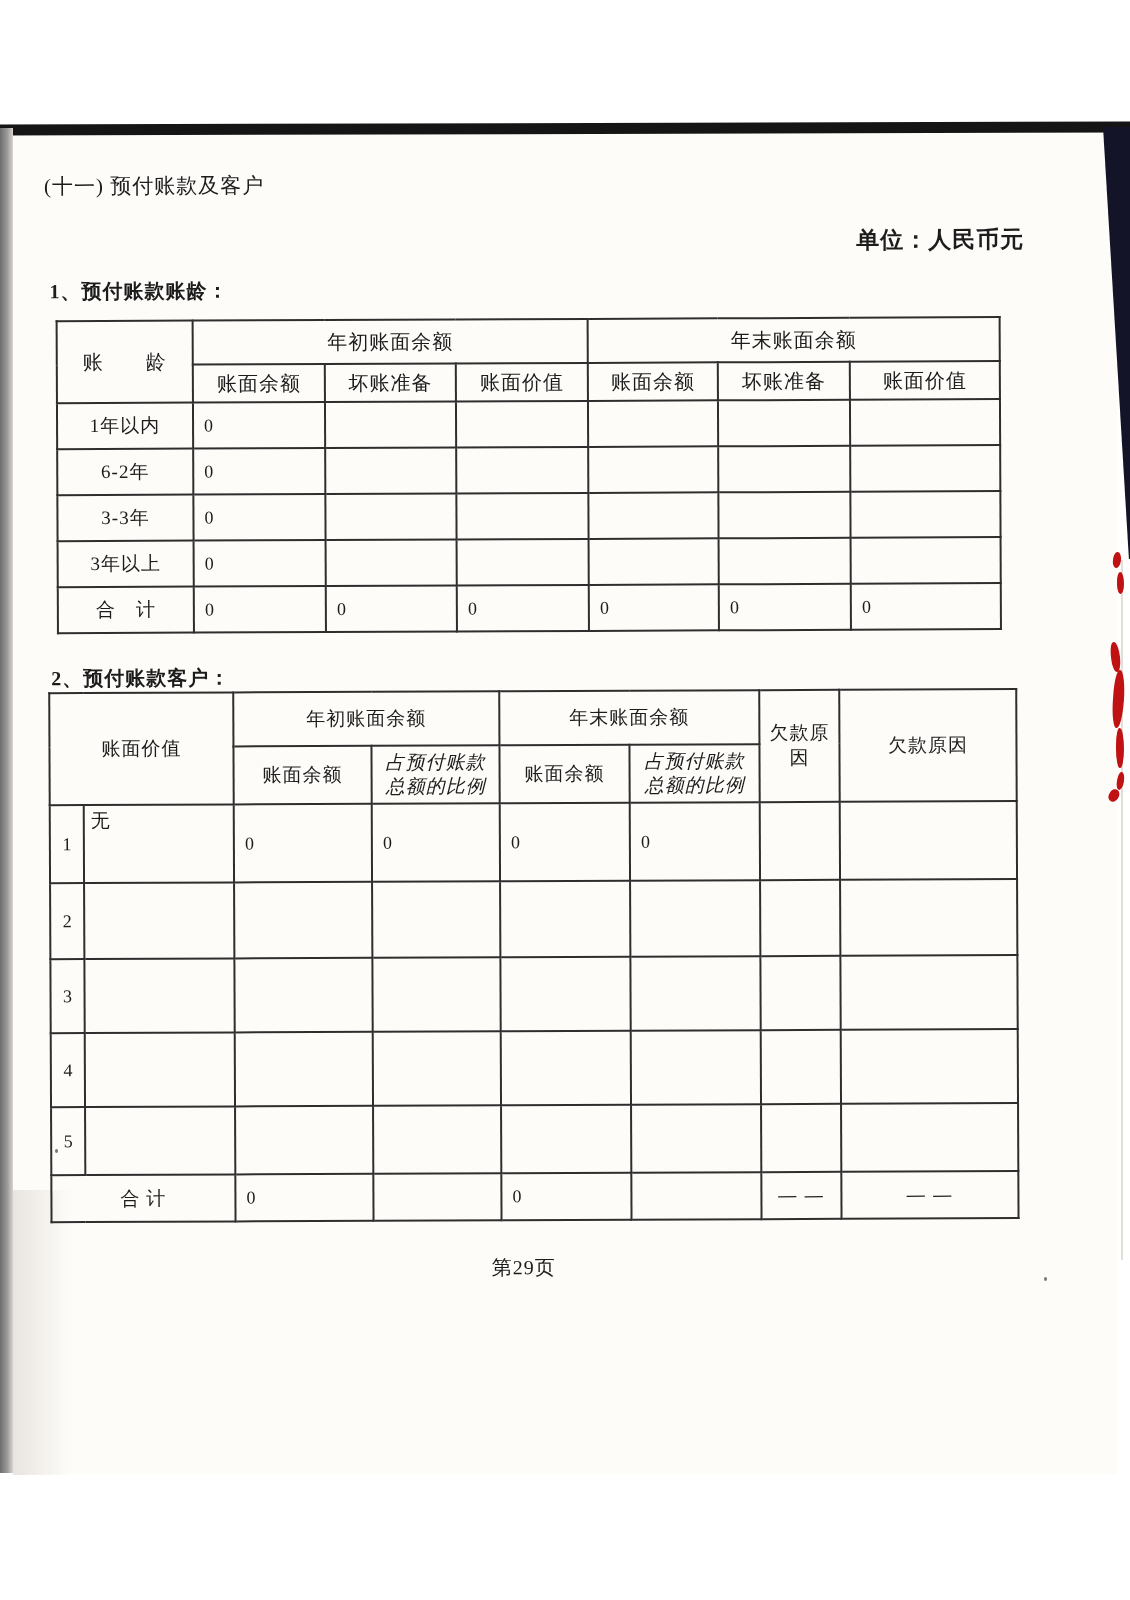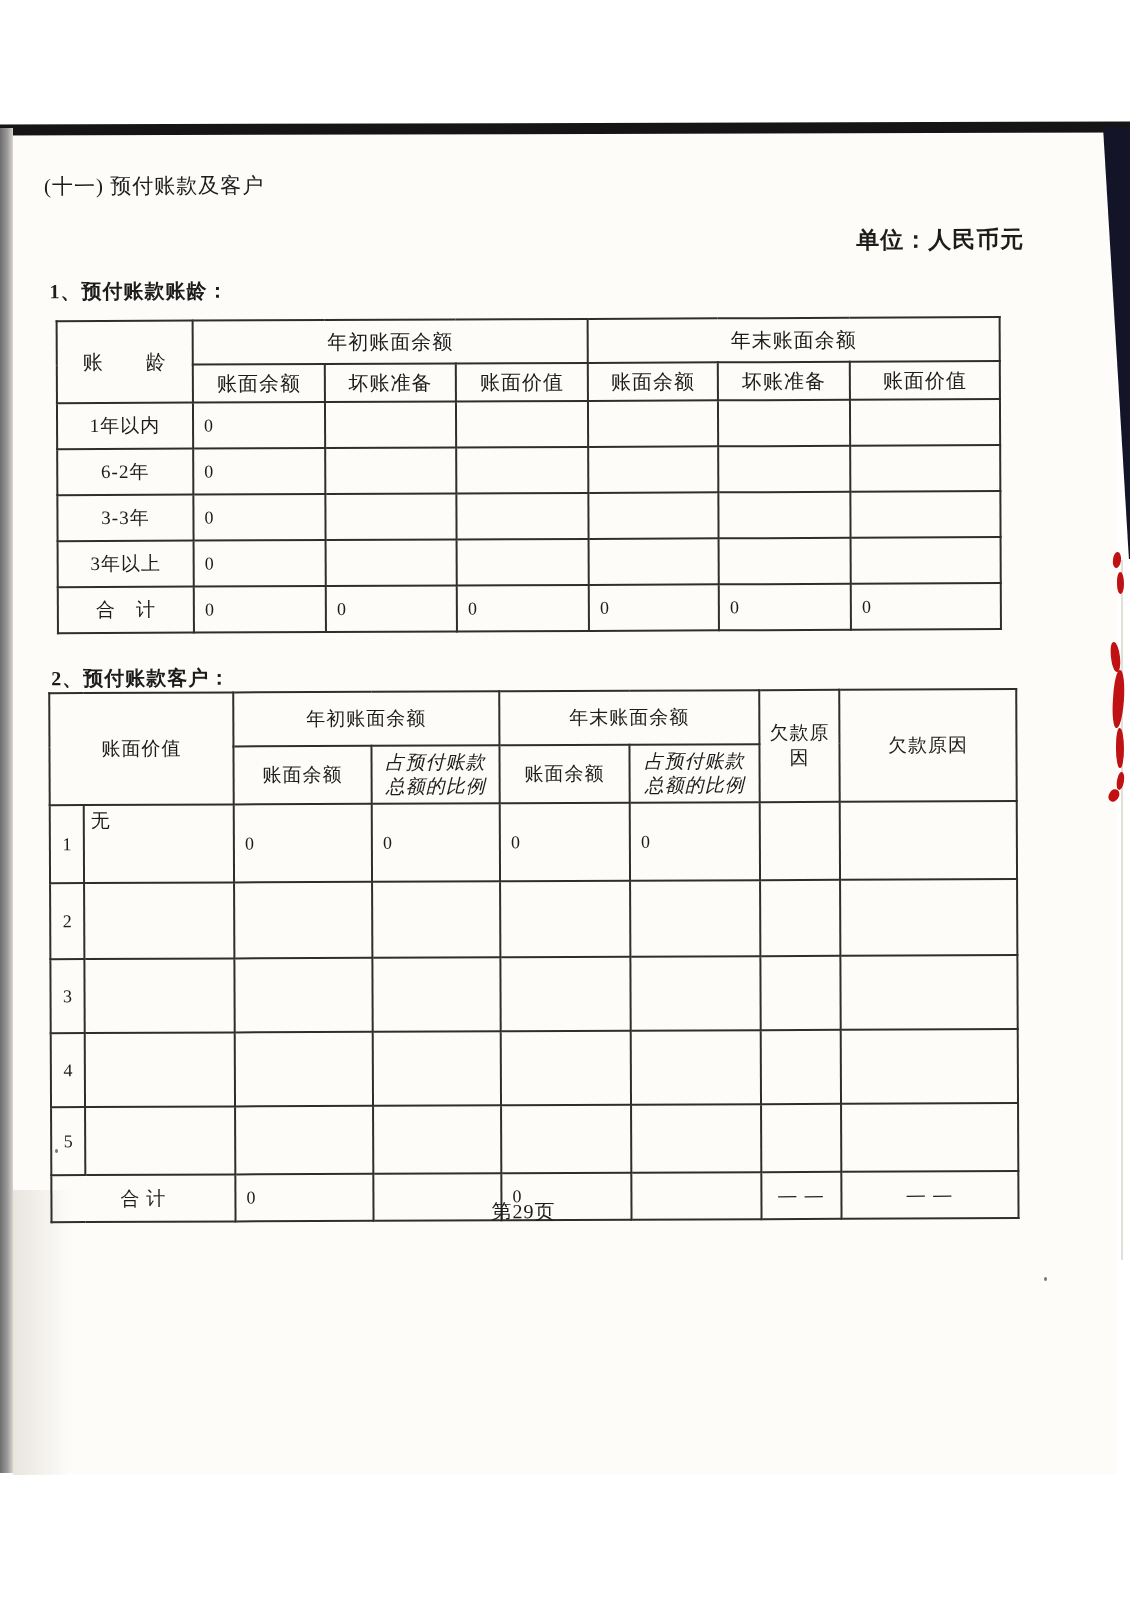--- a/index.html
+++ b/index.html
@@ -61,21 +61,21 @@
   .t1 .hc{font-size:20px;}
   .lbl{text-align:center;vertical-align:middle;font-size:19px;letter-spacing:1px;}
   .val{text-align:left;vertical-align:middle;font-size:18px;padding-left:10px;
        font-family:"Liberation Serif","DejaVu Serif",serif;}
   .num{text-align:center;vertical-align:middle;font-size:18px;}
   .name{text-align:left;vertical-align:top;font-size:19px;padding:2px 6px;}
   .ratio-hd div{display:inline-block;max-width:116px;line-height:1.25;font-style:italic;}
   .time-hd div{display:inline-block;max-width:62px;line-height:1.3;}
   .dash{text-align:center;vertical-align:middle;font-size:18px;font-weight:700;letter-spacing:2px;}
   .page-number{
-    position:absolute;left:489px;top:1198px;
+    position:absolute;left:489px;top:1254px;
     font-size:20px;letter-spacing:1px;
   }
 </style>
 </head>
 <body>
 
 <div class="scan">
 
   <div class="paper"></div>
   <div class="top-band"></div>

